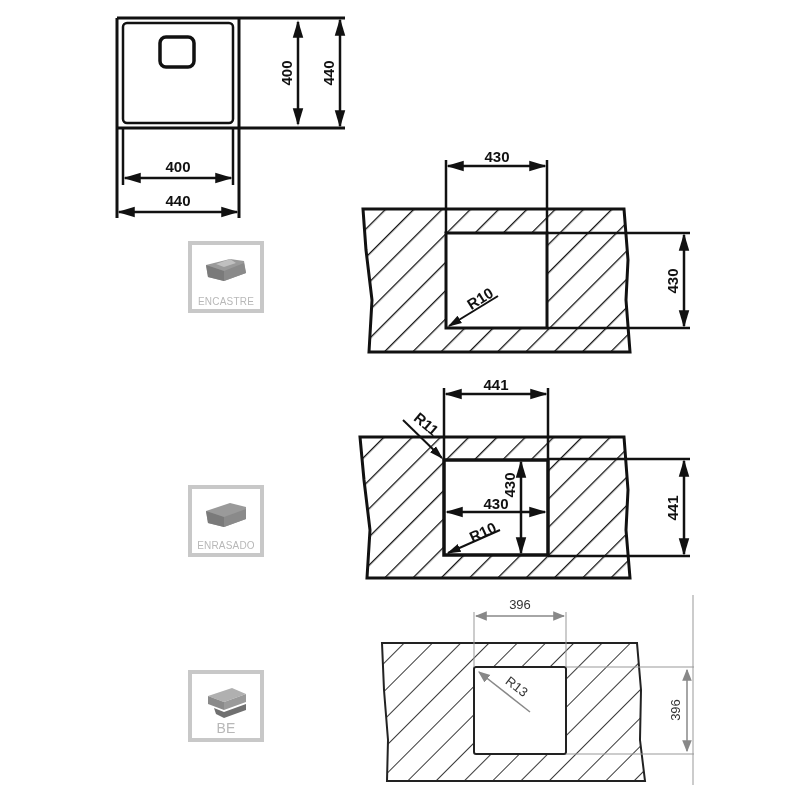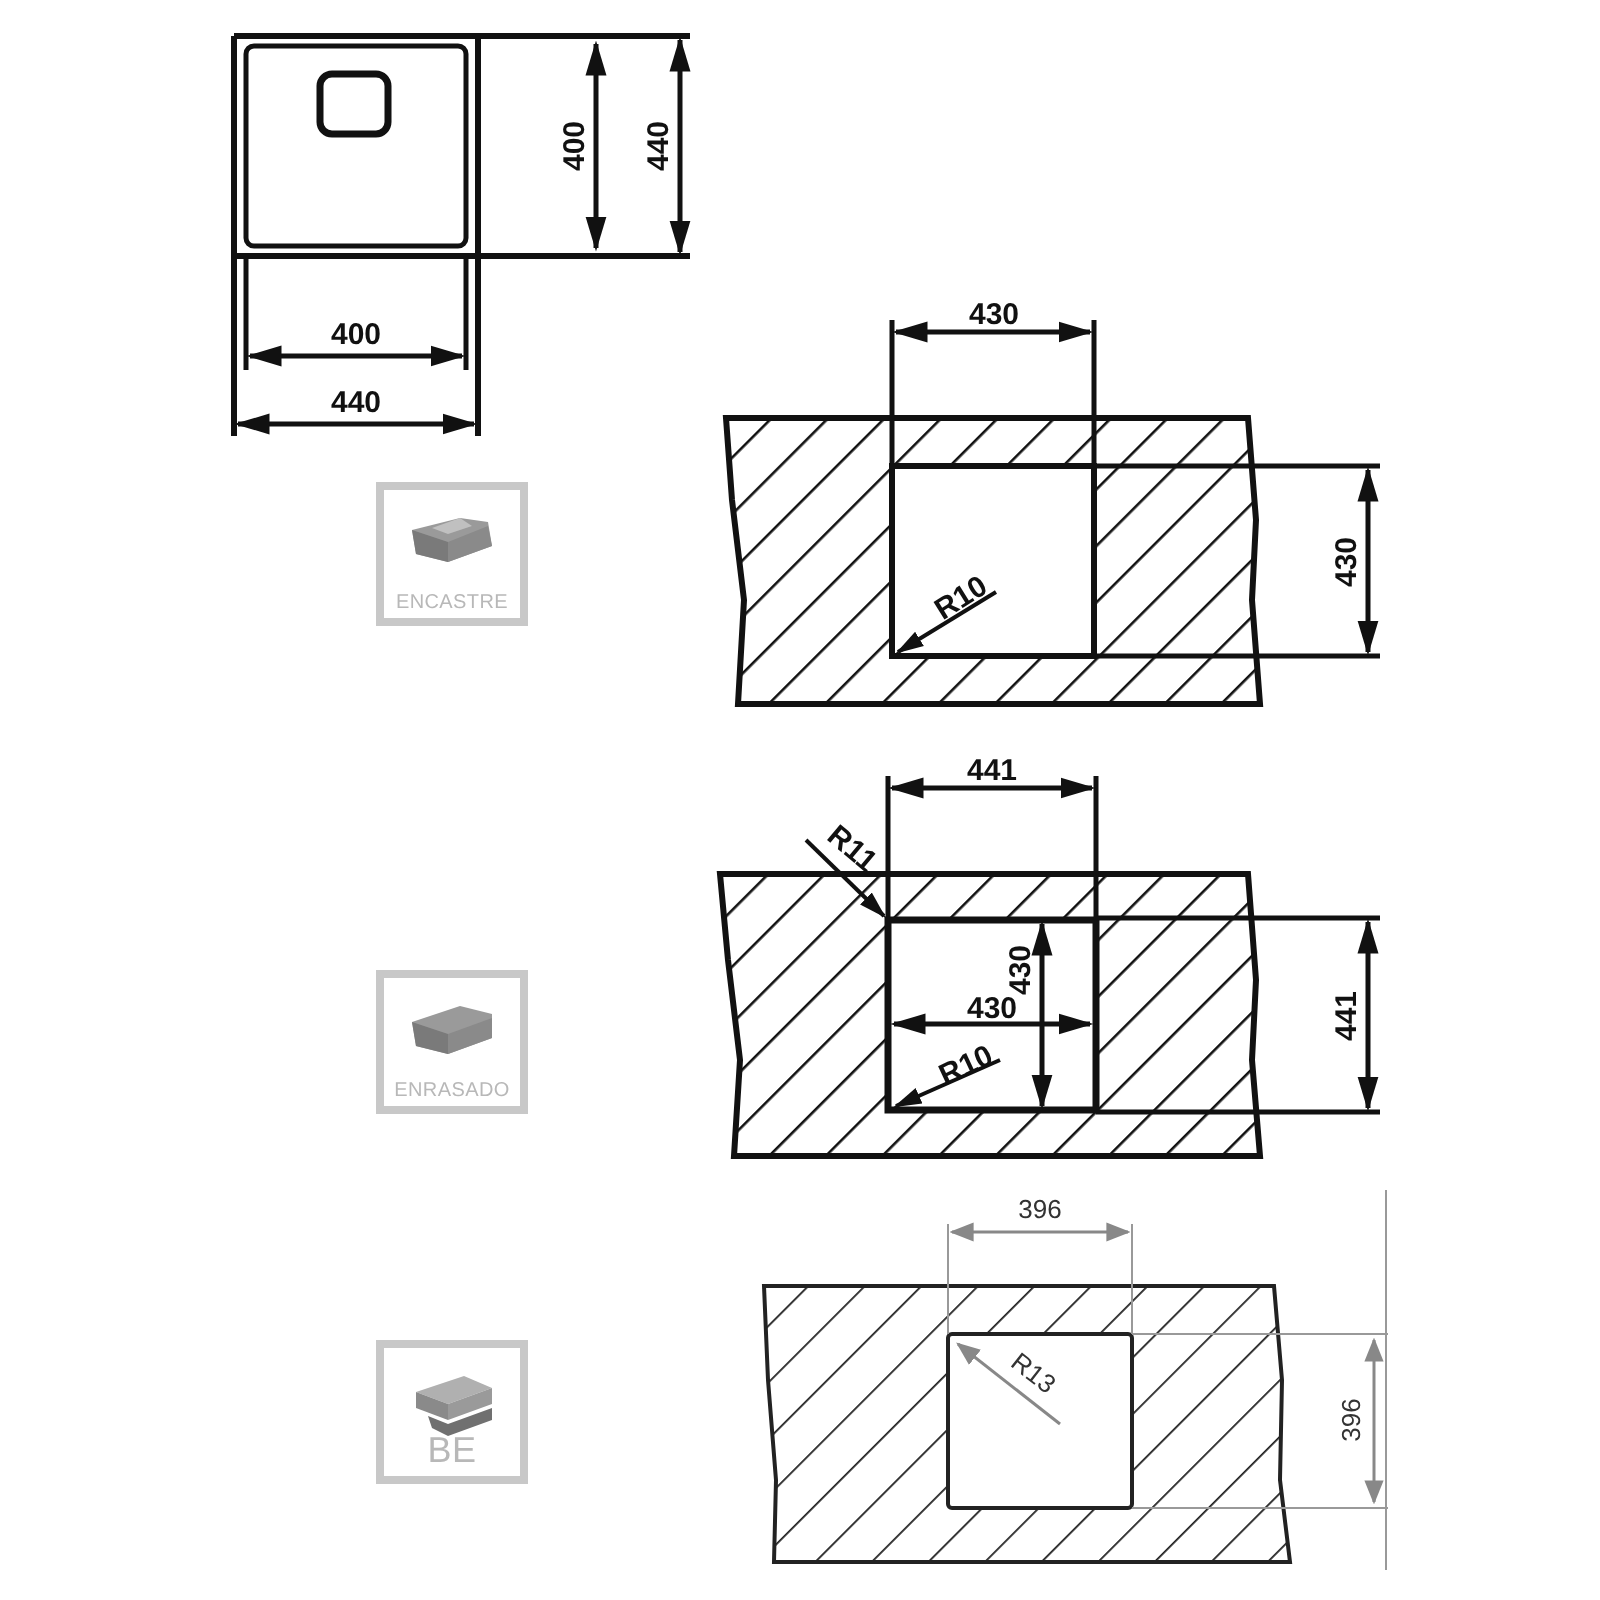--- a/index.html
+++ b/index.html
@@ -128,14 +128,14 @@
   <div class="badge-label">ENRASADO</div>
 </div>
 
 <div class="badge" style="left:188px; top:670px;">
   <svg width="50" height="38" viewBox="0 0 50 38">
     <path d="M6,12 L30,4 L44,10 L22,18 Z" fill="#b0b0b0"></path>
     <path d="M6,12 L22,18 L22,26 L6,20 Z" fill="#8a8a8a"></path>
     <path d="M22,18 L44,10 L44,18 L22,26 Z" fill="#9a9a9a"></path>
     <path d="M12,24 L22,28 L44,20 L44,26 L22,34 L14,30 Z" fill="#707070"></path>
   </svg>
-  <div class="badge-label" style="font-size:18px;">BE</div>
+  <div class="badge-label" style="font-size:14px;">BE</div>
 </div>
 
 </body></html>

